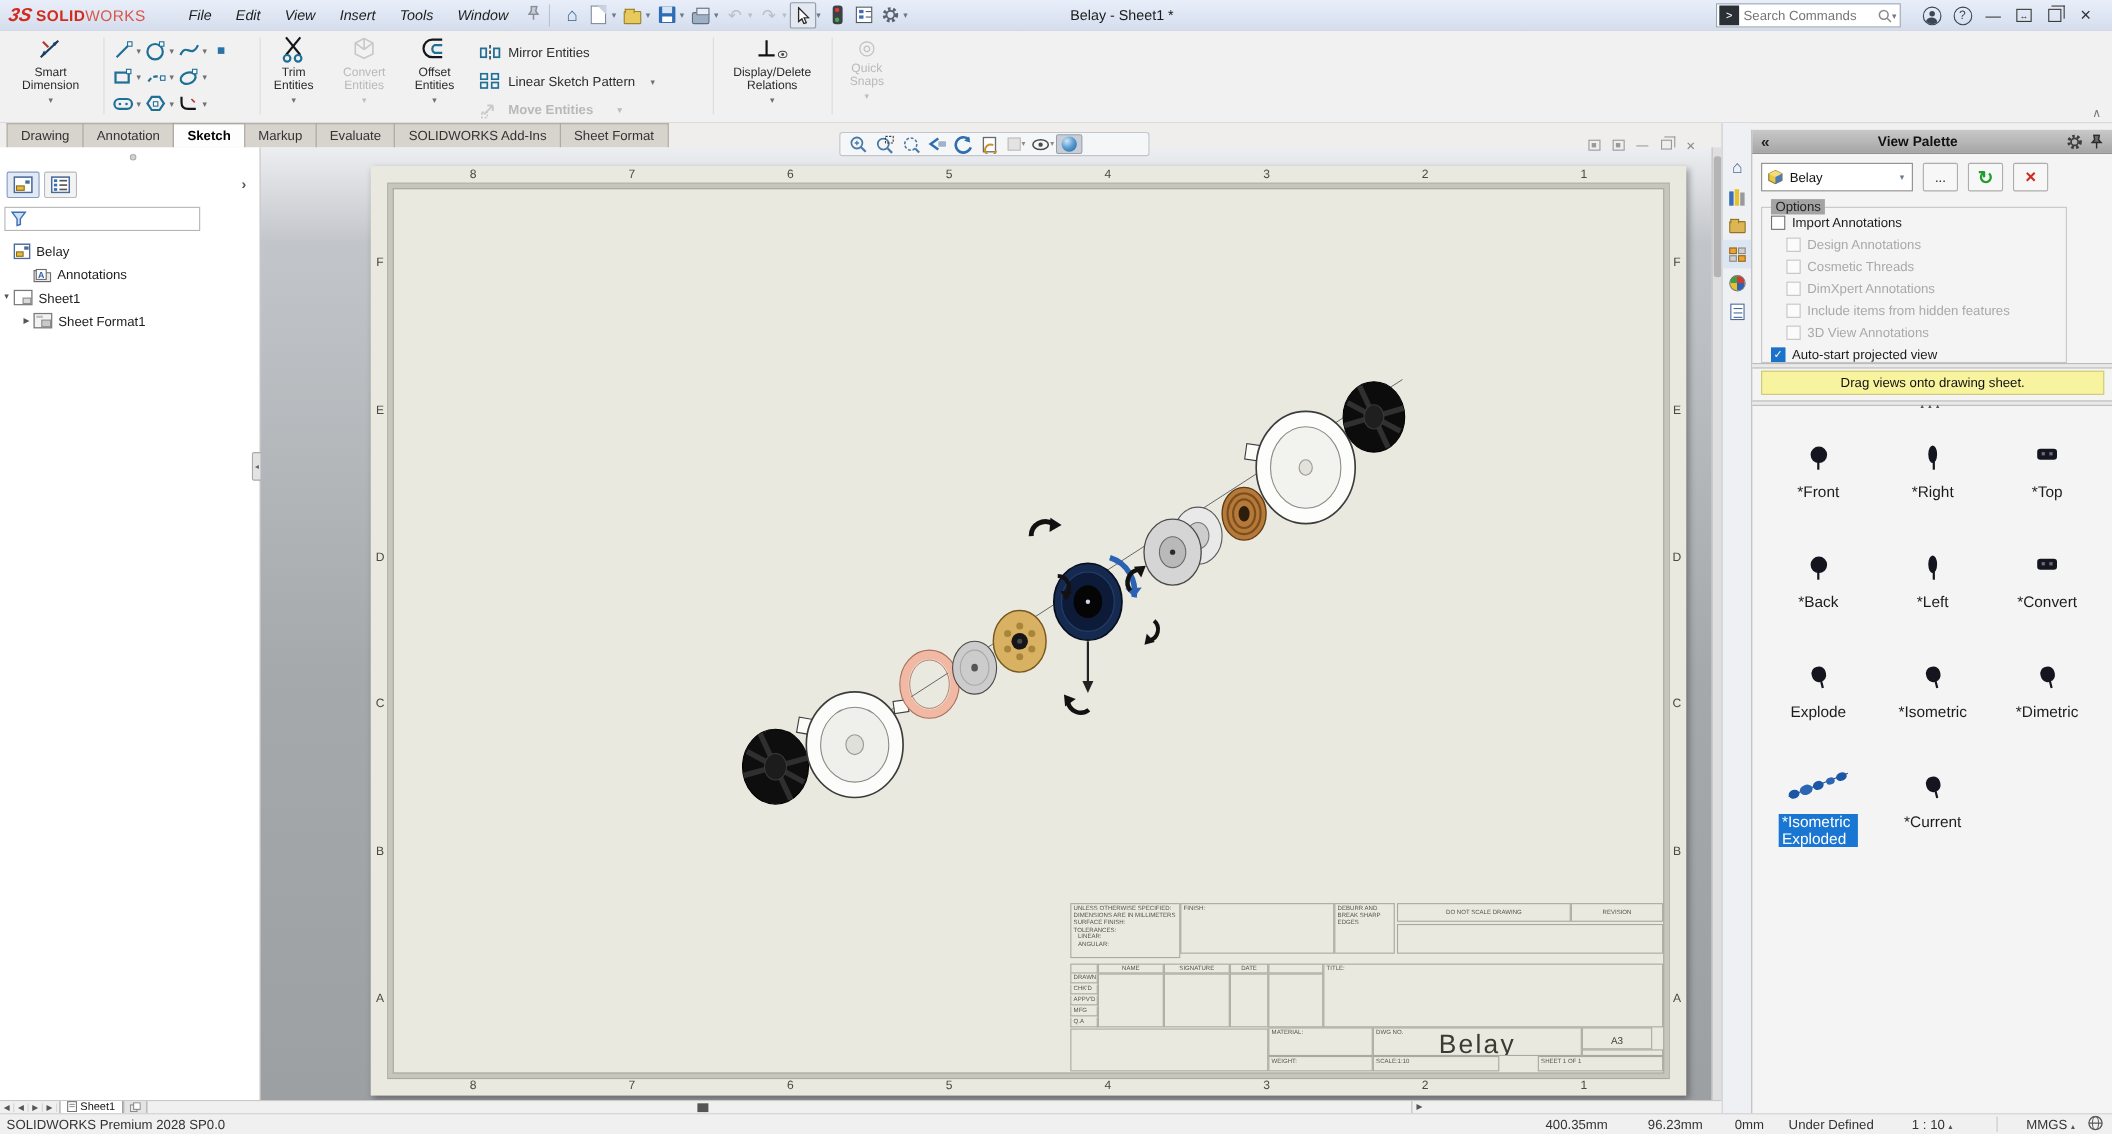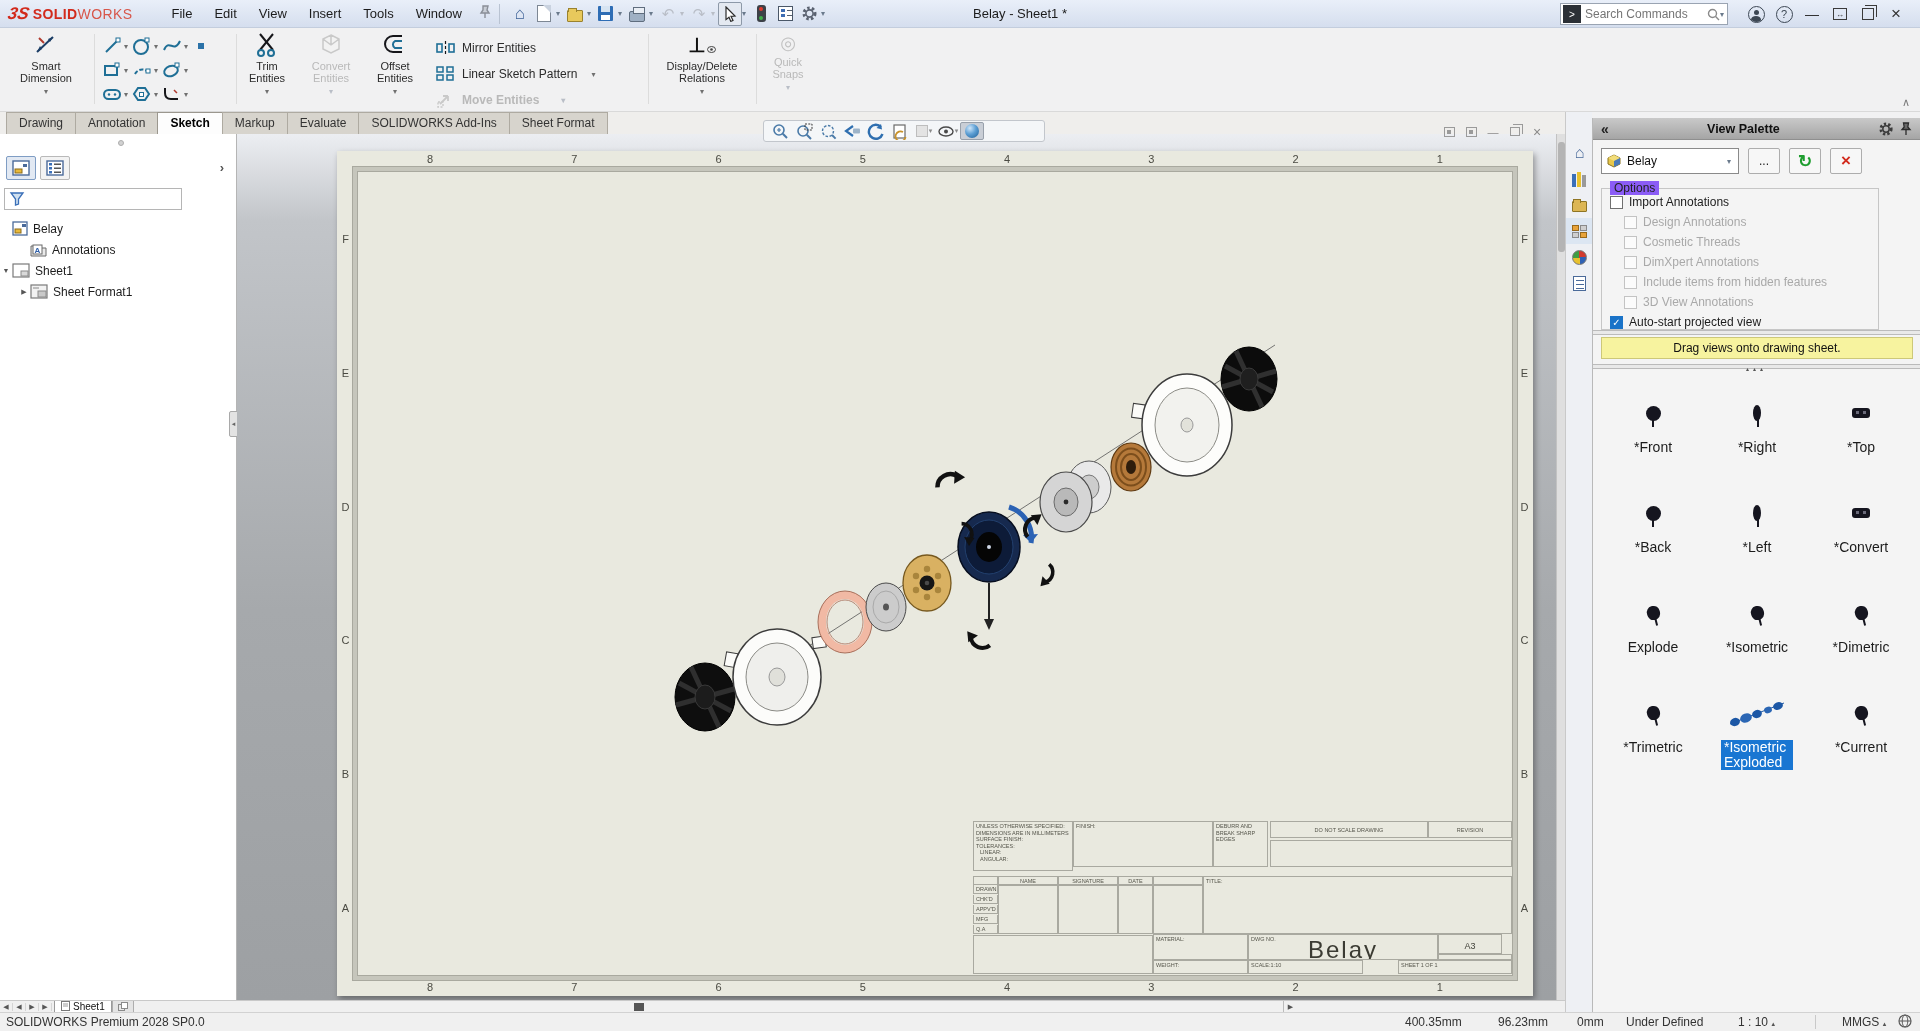--- a/index.html
+++ b/index.html
@@ -6,21 +6,21 @@
   html,body{width:1920px;height:1031px;overflow:hidden;font-family:"Liberation Sans",sans-serif;background:#f1f1f2;}
   #app{position:relative;width:1920px;height:1031px;background:#f1f1f2;font-size:12px;color:#222;}
   .abs{position:absolute;}
 
   
   #titlebar{position:absolute;left:0;top:0;width:1920px;height:28px;background:linear-gradient(180deg,#e9eff9,#d5deee);display:flex;align-items:center;border-bottom:1px solid #c3cddd;}
   .brand{display:flex;align-items:center;margin-left:8px;white-space:nowrap;}
   .brand .mark{font-style:italic;font-weight:bold;color:#d22a1c;font-size:17px;margin-right:4px;transform:skewX(-12deg);}
   .brand .b1{color:#d22a1c;font-weight:bold;font-size:14px;letter-spacing:.4px;}
   .brand .b2{color:#d8564a;font-weight:normal;font-size:14px;letter-spacing:.4px;}
-  .menus{display:flex;margin-left:28px;}
+  .menus{display:flex;margin-left:28px;font-style:italic;}
   .menu-item{padding:0 11px;font-size:13px;color:#1c1c1c;line-height:27px;cursor:default;}
   .pin-ico{margin-left:6px;color:#8a8f98;}
   .tb-sep{width:1px;height:20px;background:#b9c3d2;margin:0 8px;}
   .qbar{display:flex;align-items:center;}
   .qbtn{width:24px;height:24px;display:flex;align-items:center;justify-content:center;position:relative;}
   .qcaret{font-size:8px;color:#6a7a8c;margin:0 3px 0 0;}
   .dis-g{color:#b9bec7 !important;}
   .sel-box{border:1px solid #8d99a8;background:#e4e9f1;border-radius:2px;}
   .ico-page{width:14px;height:17px;background:#fff;border:1px solid #7d8794;position:relative;}
   .ico-page:after{content:"";position:absolute;right:-1px;top:-1px;border:4px solid;border-color:#c9d2df #c9d2df transparent transparent;}
@@ -145,21 +145,21 @@
   .vp-head{position:absolute;left:0;top:0;width:100%;height:22px;background:linear-gradient(180deg,#c9c9c9,#a5a5a5);display:flex;align-items:center;border-bottom:1px solid #8f8f8f;}
   .vp-head .vtitle{flex:1;text-align:center;font-weight:bold;font-size:12.5px;color:#111;}
   .vp-head .lchev{margin-left:8px;font-size:14px;color:#222;font-weight:bold;}
   .vp-docrow{position:absolute;left:8px;top:30px;display:flex;align-items:center;}
   .vp-select{width:138px;height:26px;border:1px solid #8a8a8a;background:#fff;display:flex;align-items:center;padding:0 4px;}
   .vp-select .dlab{flex:1;font-size:12px;margin-left:5px;color:#111;}
   .vp-btn{height:26px;border:1px solid #adadad;background:#f7f7f7;border-radius:2px;display:flex;align-items:center;justify-content:center;margin-left:9px;}
   .vp-refresh{color:#1f9e30;font-size:17px;font-weight:bold;}
   .vp-del{color:#d22a1c;font-size:17px;font-weight:bold;}
   .vp-group{position:absolute;left:8px;top:70px;width:278px;height:142px;border:1px solid #c6c6c6;}
-  .vp-group .glab{position:absolute;left:8px;top:-8px;background:#8b5cf6;padding:0 4px;font-size:12px;color:#222;}
+  .vp-group .glab{position:absolute;left:8px;top:-8px;background:#a3a3a3;padding:0 4px;font-size:12px;color:#222;}
   .cbrow{display:flex;align-items:center;margin:6px 0 0 8px;font-size:12px;color:#1c1c1c;}
   .cbrow.ind{margin-left:22px;}
   .cbrow.dis{color:#a9a9a9;}
   .cbrow .cblab{margin-left:6px;white-space:nowrap;}
   .cb{width:13px;height:13px;border:1px solid #707070;background:#fff;flex:none;}
   .cb.dis{border-color:#c3c3c3;background:#fbfbfb;}
   .cb.on{background:#1a73c8;border-color:#1a73c8;color:#fff;font-size:10px;line-height:12px;text-align:center;}
   .dbl-div{position:absolute;left:0;width:100%;height:5px;border-top:1px solid #bbb;border-bottom:1px solid #bbb;background:#e9e9e9;}
   .banner{position:absolute;left:8px;top:219px;width:312px;height:22px;background:#f7f39f;border:1px solid #cdc878;text-align:center;line-height:20px;font-size:12px;color:#111;}
   .handle3{position:absolute;left:0;top:247px;width:100%;text-align:center;font-size:6px;color:#555;letter-spacing:4px;}
@@ -937,26 +937,20 @@
         <span class="vlab">*Isometric</span>
       </div>
       <div class="vcell">
         <span class="vthumbwrap">
             <span class="th-iso stem"></span>
           </span>
         <span class="vlab">*Dimetric</span>
       </div>
       <div class="vcell">
         <span class="vthumbwrap">
-            <span class="th-iso stem"></span>
-          </span>
-        <span class="vlab">*Trimetric</span>
-      </div>
-      <div class="vcell">
-        <span class="vthumbwrap">
           <svg width="62" height="28" viewBox="0 0 62 28">
             <line x1="4" y1="25" x2="58" y2="4" stroke="#1c57a5" stroke-width="1"></line>
             <ellipse cx="9" cy="23" rx="5" ry="4" fill="#1c57a5" transform="rotate(-20 9 23)"></ellipse>
             <ellipse cx="20" cy="19" rx="6" ry="4.5" fill="#2b66b4" transform="rotate(-20 20 19)"></ellipse>
             <ellipse cx="31" cy="15" rx="5" ry="4" fill="#1c57a5" transform="rotate(-20 31 15)"></ellipse>
             <ellipse cx="42" cy="11" rx="4" ry="3.2" fill="#2b66b4" transform="rotate(-20 42 11)"></ellipse>
             <ellipse cx="52" cy="7" rx="5" ry="3.8" fill="#1c57a5" transform="rotate(-20 52 7)"></ellipse>
           </svg>
         </span>
         <span class="vlab sel" style="width:72px;">*Isometric Exploded</span>

